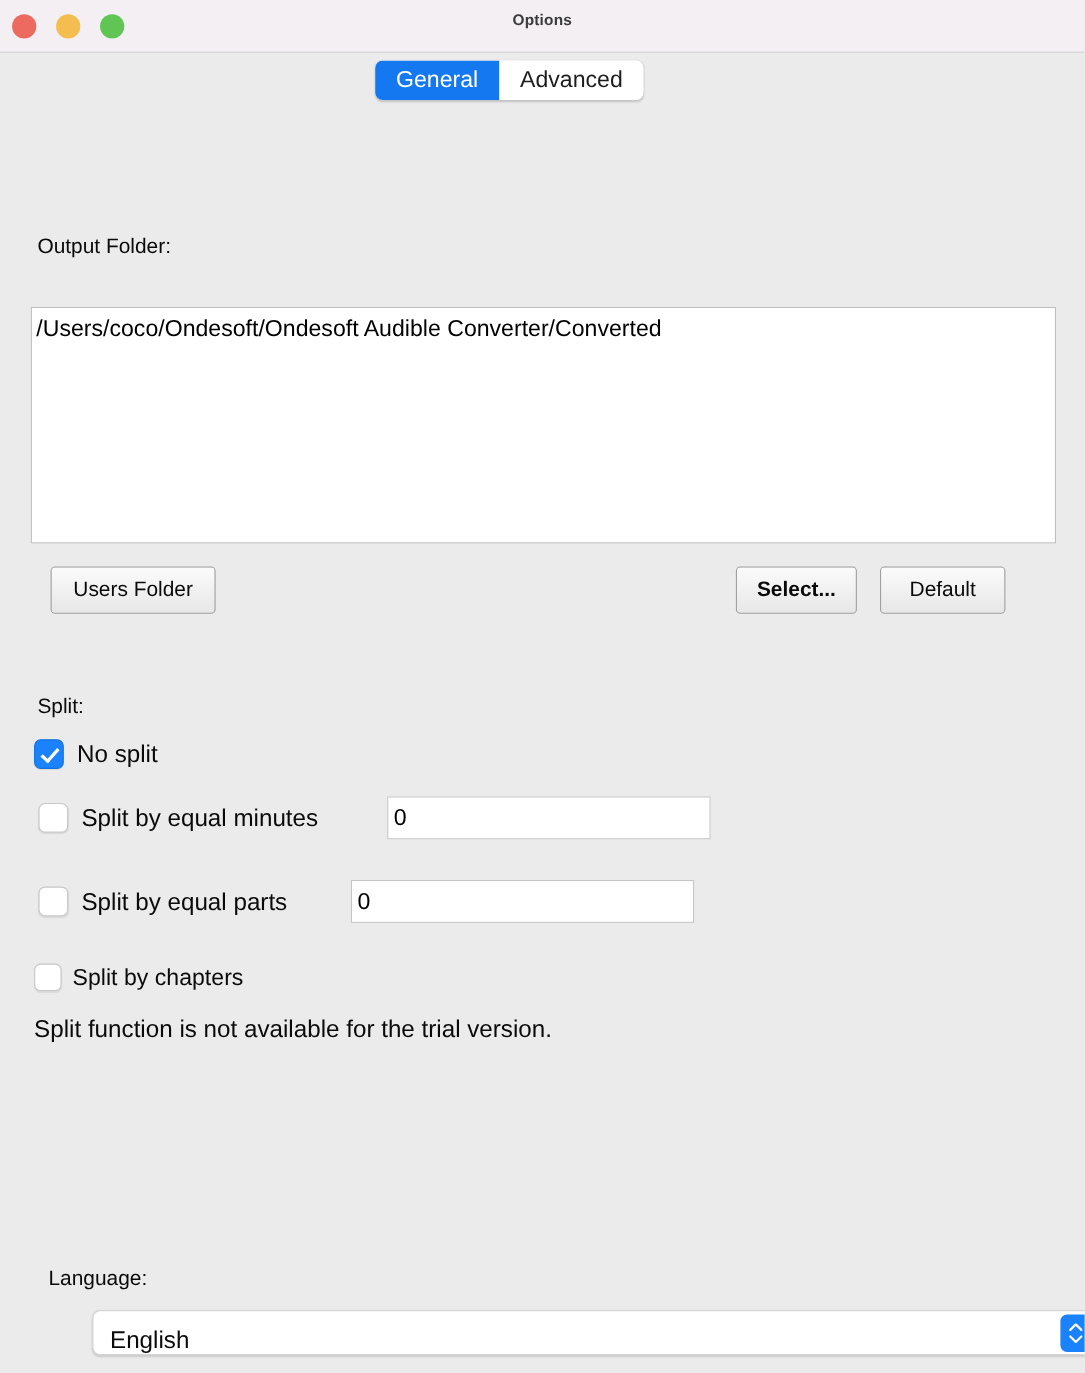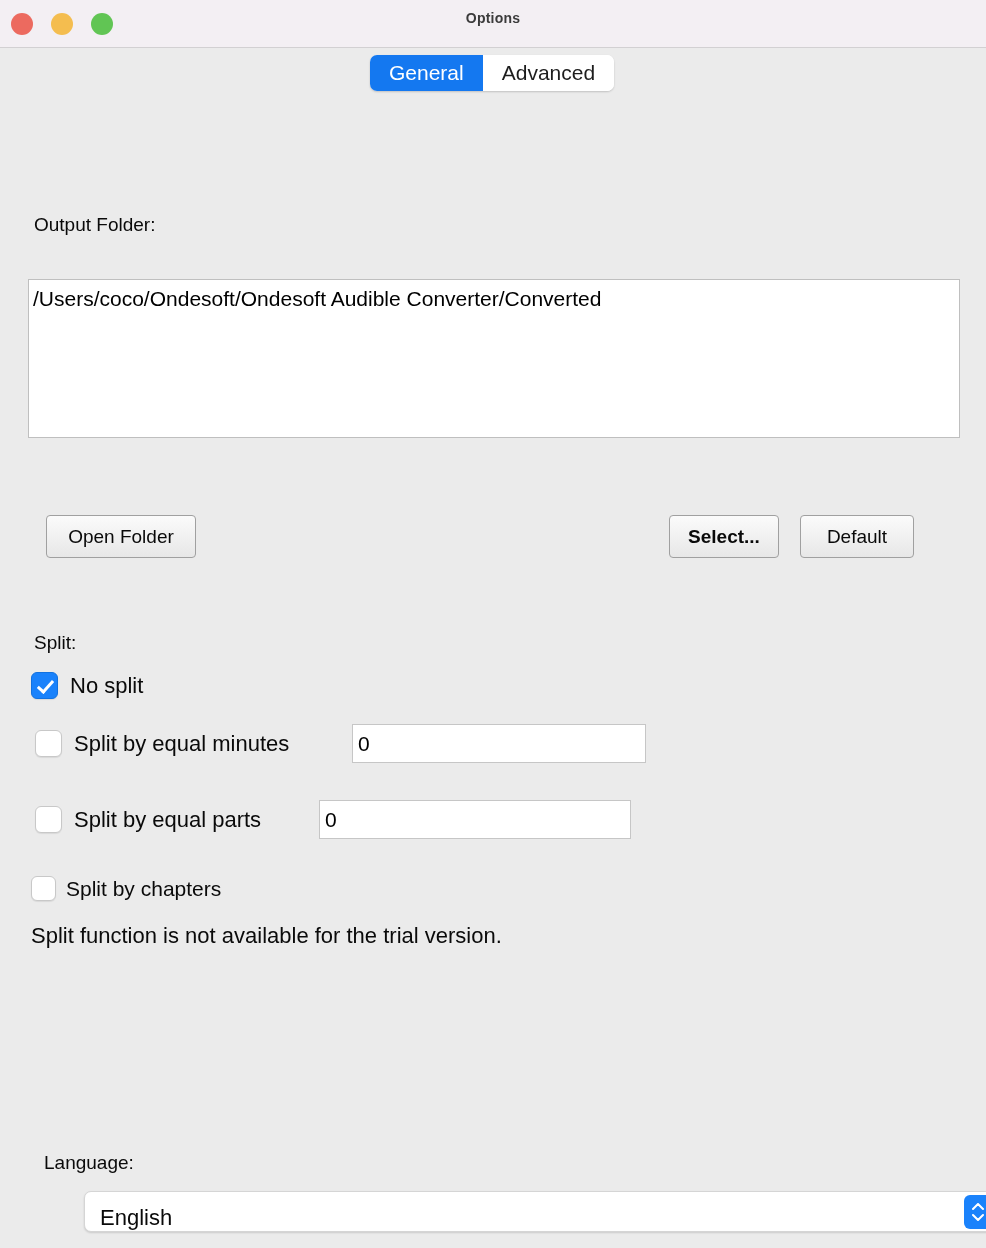--- a/index.html
+++ b/index.html
@@ -49,21 +49,20 @@
     font-size: 14px;
     font-weight: bold;
     color: #3b3b3b;
     letter-spacing: 0.2px;
   }
 
   
   .tabbar {
     position: relative;
     height: 52px;
-    margin-left: 29px;
   }
   .segmented {
     position: absolute;
     left: 341px;
     top: 7px;
     display: flex;
     border-radius: 7px;
     overflow: hidden;
     box-shadow: 0 1px 2px rgba(0,0,0,0.18);
     background: #ffffff;
@@ -92,21 +91,21 @@
     font-size: 19px;
     color: #0a0a0a;
     white-space: nowrap;
   }
 
   .path-box {
     position: absolute;
     left: 28px;
     top: 179px;
     width: 932px;
-    height: 159px;
+    height: 215px;
     background: #ffffff;
     border: 1px solid #bfbfbf;
     box-sizing: border-box;
   }
   .path-box .path-text {
     position: absolute;
     left: 4px;
     top: 7px;
     font-size: 21px;
     color: #000000;
@@ -261,21 +260,21 @@
 </div>
 
 <div class="content">
 
   <div class="label" style="left:34px; top:114px;">Output Folder:</div>
 
   <div class="path-box">
     <div class="path-text">/Users/coco/Ondesoft/Ondesoft Audible Converter/Converted</div>
   </div>
 
-  <div class="btn btn-open">Open Folder</div>
+  <div class="btn btn-open">Users Folder</div>
   <div class="btn btn-select">Select...</div>
   <div class="btn btn-default">Default</div>
 
   <div class="label" style="left:34px; top:532px;">Split:</div>
 
   <div class="cbrow" style="left:31px; top:572px;">
     <span class="cbox checked"></span>
     <span class="cblabel">No split</span>
   </div>
 

